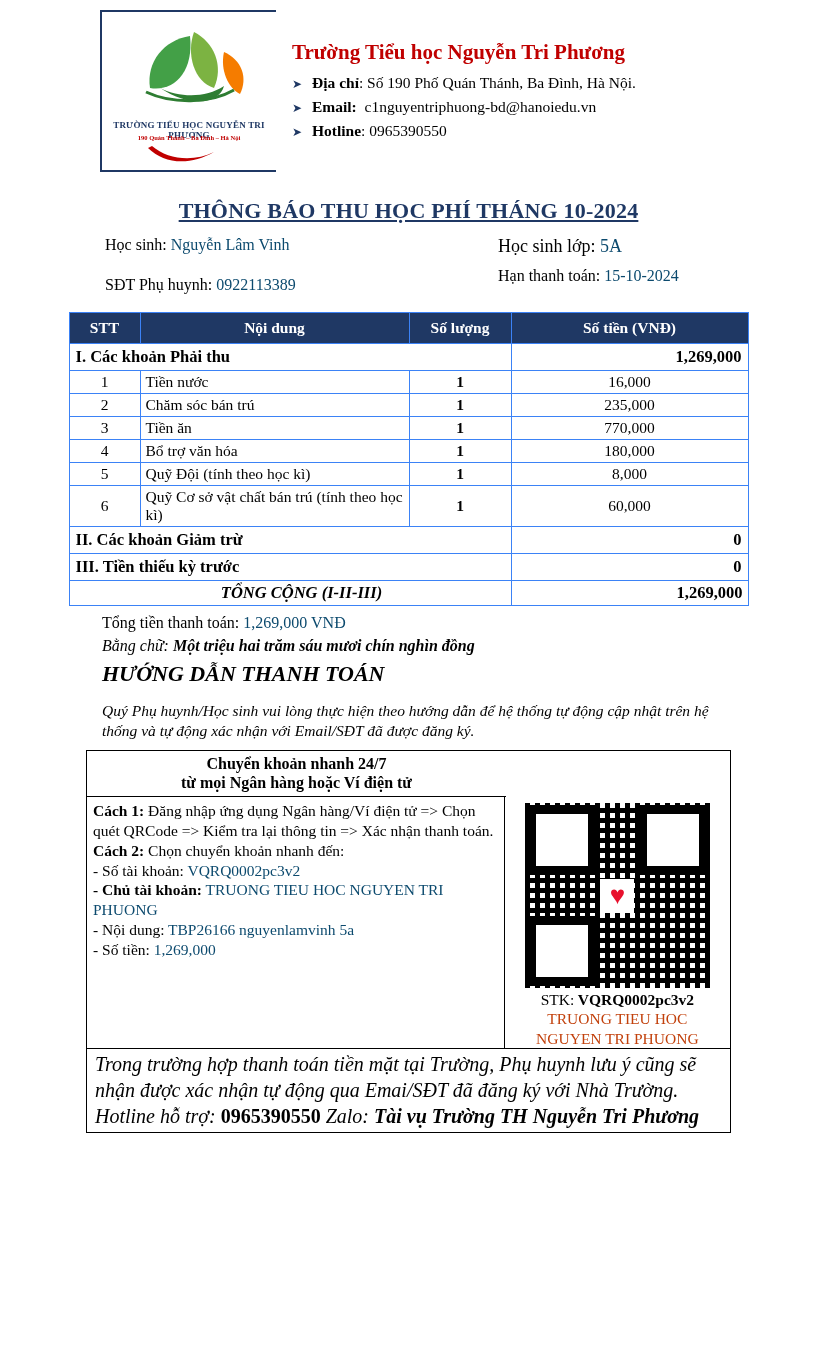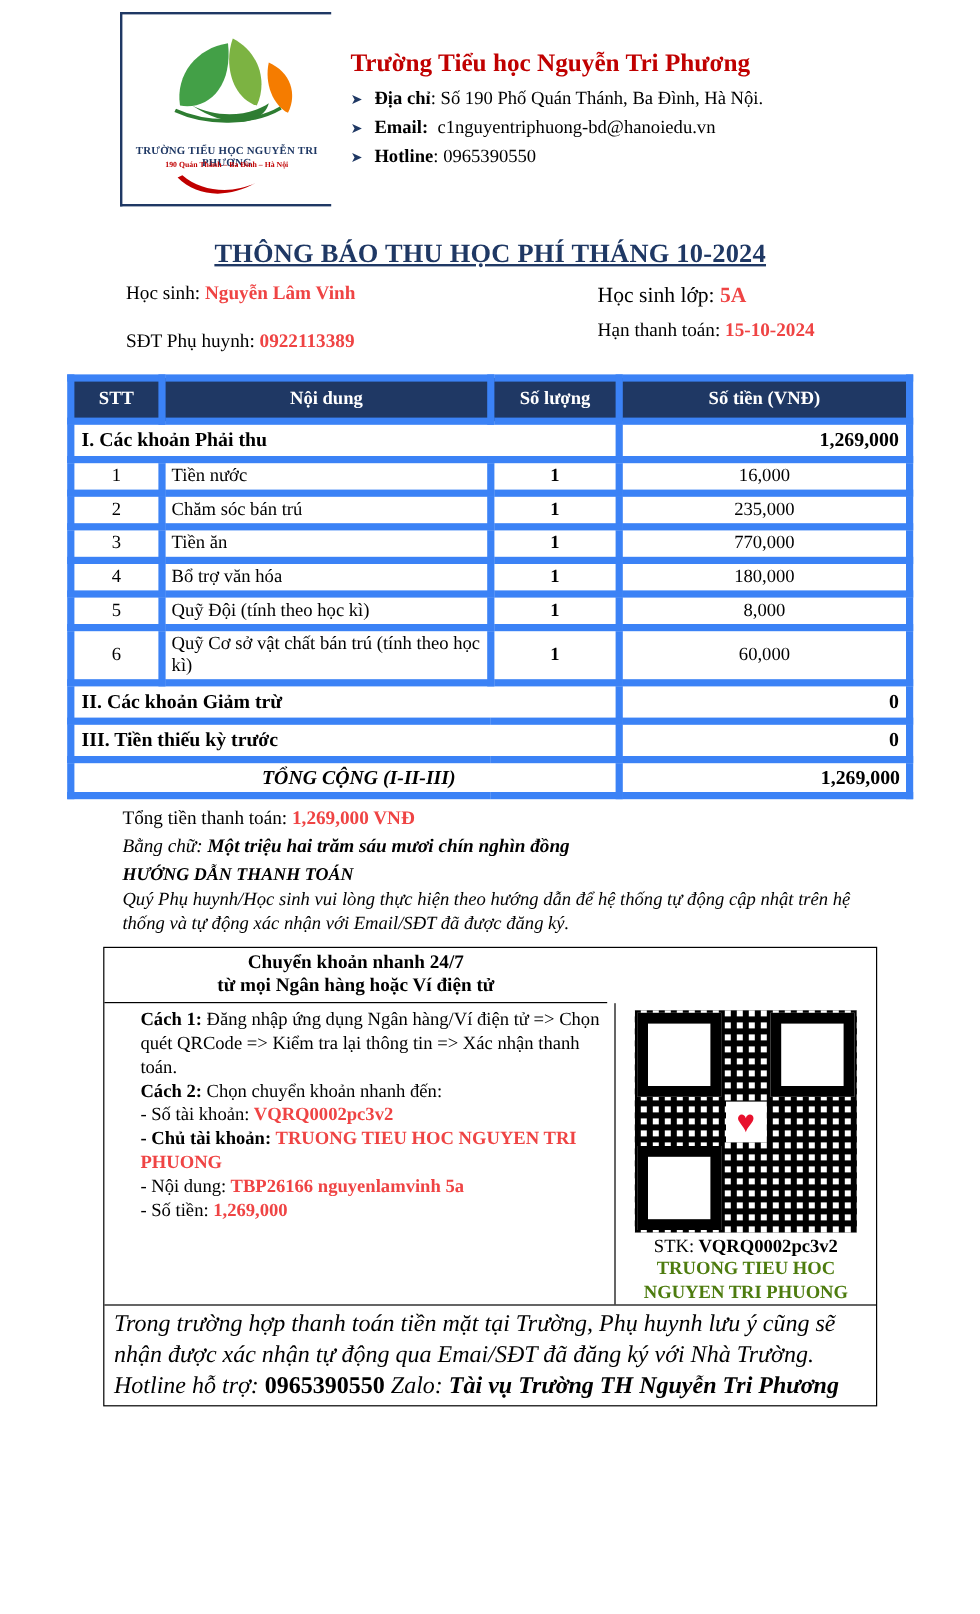--- a/index.html
+++ b/index.html
@@ -108,31 +108,31 @@
   
   .stud-wrap {
     padding: 0 78px 0 105px;
     position: relative;
     height: 72px;
   }
   .stud-left  { position: absolute; left: 105px; top: 0;  font-size: 16px; }
   .stud-left2 { position: absolute; left: 105px; top: 40px; font-size: 16px; }
   .stud-right { position: absolute; left: 498px; top: 0;  font-size: 18px; }
   .stud-right2{ position: absolute; left: 498px; top: 30px; font-size: 16px; width: 200px; line-height:1.3;}
-  .red-b { color: #ef4444; font-weight: bold; }
+  .red-b { color: #0c4a6e; font-weight: normal; }
 
   
   table.fees {
     border-collapse: collapse;
     margin: 4px auto 0 auto;
     width: 645px;
     table-layout: fixed;
   }
   table.fees th, table.fees td {
-    border: 6px solid #3b82f6;
+    border: 1px solid #3b82f6;
     font-size: 15.5px;
     padding: 2px 5px;
   }
   table.fees thead th {
     background: #1f3864;
     color: #ffffff;
     font-weight: bold;
     text-align: center;
     padding: 6px 4px;
     line-height: 1.15;
@@ -163,22 +163,22 @@
   .after {
     padding: 8px 0 0 102px;
     font-size: 16px;
   }
   .after .line { margin-bottom: 5px; }
   .italic { font-style: italic; }
   .bold-it { font-weight: bold; font-style: italic; }
   .guide-title {
     font-weight: bold;
     font-style: italic;
-    font-size: 15px;
-    margin: 6px 0 2px 0;
+    font-size: 22px;
+    margin: 6px 0 14px 0;
   }
   .guide-text {
     font-style: italic;
     font-size: 15.5px;
     line-height: 1.32;
     width: 640px;
   }
 
   
   .paybox {
@@ -198,21 +198,20 @@
     box-sizing: border-box;
   }
   .pay-main {
     display: flex;
     align-items: stretch;
   }
   .pay-left {
     width: 419px;
     box-sizing: border-box;
     border-right: 1px solid #000;
-    margin-left: 24px;
   }
   .pay-left .inner {
     padding: 4px 6px 6px 6px;
     font-size: 15.5px;
     line-height: 1.28;
   }
   .pay-right {
     width: 226px;
     box-sizing: border-box;
     text-align: center;
@@ -256,21 +255,21 @@
     color: #e8112d;
     font-size: 26px;
     line-height: 34px;
     text-align: center;
   }
   .qr-sub {
     font-size: 15.5px;
     line-height: 1.25;
     padding-top: 2px;
   }
-  .qr-red { color: #4d7c0f; font-weight: bold; }
+  .qr-red { color: #c2410c; font-weight: normal; }
   .pay-foot {
     border-top: 1px solid #000;
     font-style: italic;
     font-size: 20px;
     line-height: 1.3;
     padding: 2px 6px 3px 8px;
   }
   .pay-foot .nb { font-weight: bold; font-style: normal; }
   .pay-foot .nbi { font-weight: bold; font-style: italic; margin-top: 19px; }
 </style>

